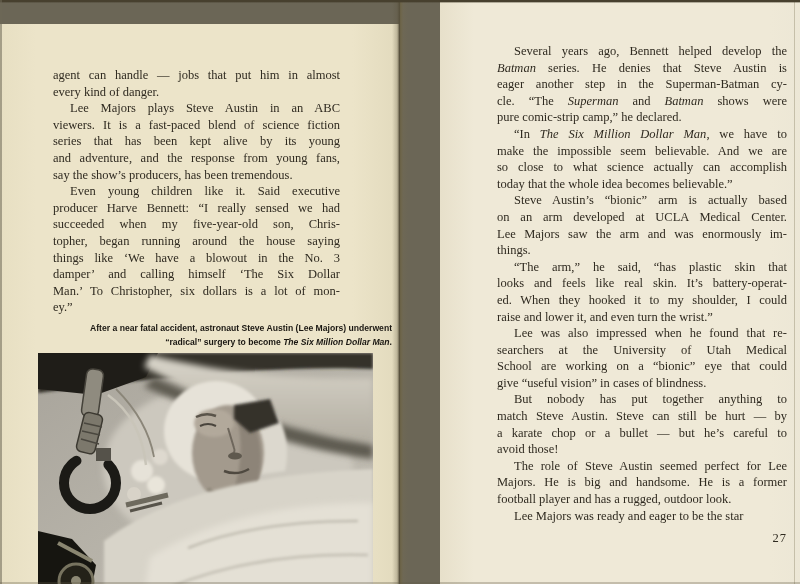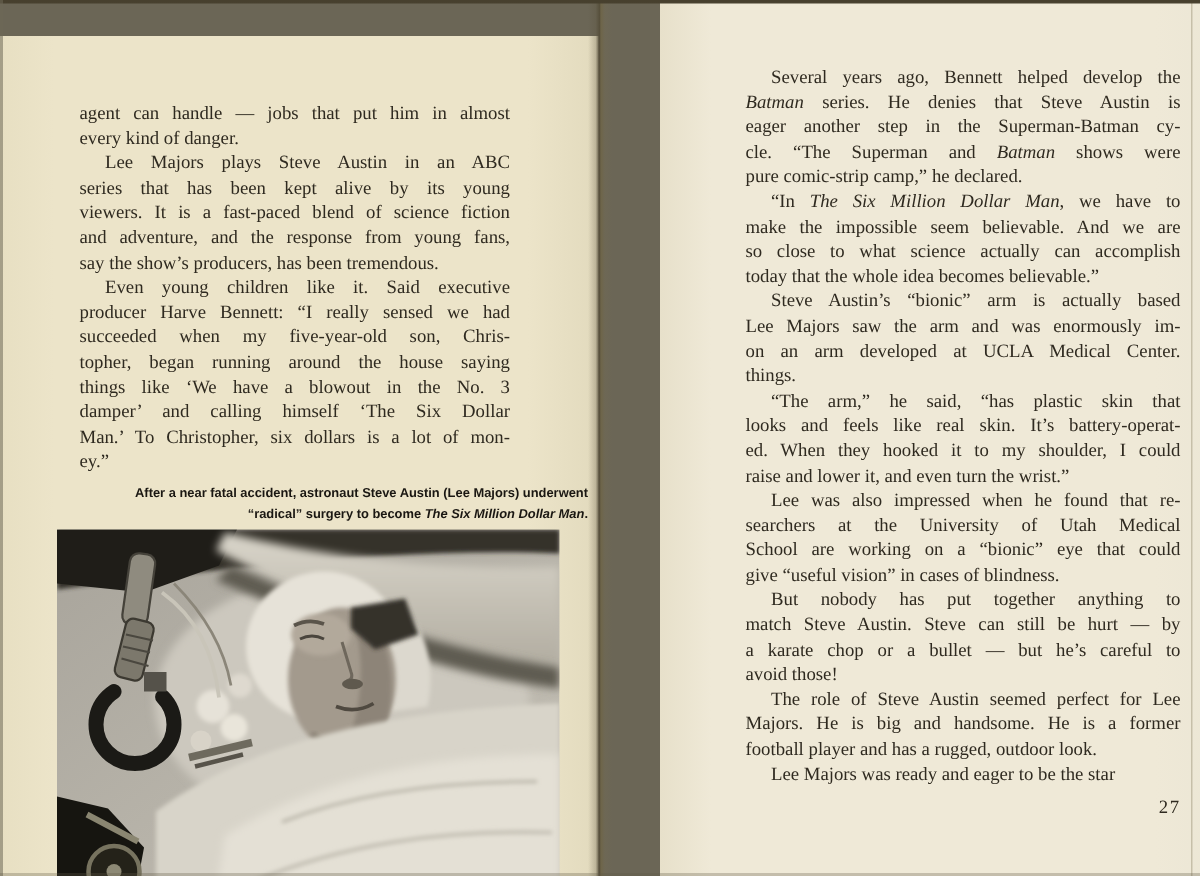--- a/index.html
+++ b/index.html
@@ -55,22 +55,22 @@
 <div class="spread">
 
   <div class="page page-left">
     <div class="body-text body-left" id="left-body">
         <div>
           <div class="bline"><span>agent can handle — jobs that put him in almost</span></div>
           <div class="bline last"><span>every kind of danger.</span></div>
         </div>
         <div>
           <div class="bline indent"><span>Lee Majors plays Steve Austin in an ABC</span></div>
+          <div class="bline"><span>viewers. It is a fast-paced blend of science fiction</span></div>
           <div class="bline"><span>series that has been kept alive by its young</span></div>
-          <div class="bline"><span>viewers. It is a fast-paced blend of science fiction</span></div>
           <div class="bline"><span>and adventure, and the response from young fans,</span></div>
           <div class="bline last"><span>say the show’s producers, has been tremendous.</span></div>
         </div>
         <div>
           <div class="bline indent"><span>Even young children like it. Said executive</span></div>
           <div class="bline"><span>producer Harve Bennett: “I really sensed we had</span></div>
           <div class="bline"><span>succeeded when my five-year-old son, Chris-</span></div>
           <div class="bline"><span>topher, began running around the house saying</span></div>
           <div class="bline"><span>things like ‘We have a blowout in the No. 3</span></div>
           <div class="bline"><span>damper’ and calling himself ‘The Six Dollar</span></div>
@@ -143,33 +143,33 @@
       <circle cx="38" cy="228" r="5" fill="#8d8975"></circle>
     </svg>
   </div>
 
   <div class="page page-right">
     <div class="body-text body-right" id="right-body">
         <div>
           <div class="bline indent"><span>Several years ago, Bennett helped develop the</span></div>
           <div class="bline"><span style="font-style: italic;">Batman</span><span> series. He denies that Steve Austin is</span></div>
           <div class="bline"><span>eager another step in the Superman-Batman cy-</span></div>
-          <div class="bline"><span>cle. “The </span><span style="">Superman</span><span> and </span><span style="font-style: italic;">Batman</span><span> shows were</span></div>
+          <div class="bline"><span>cle. “The </span><span style="font-style: italic;">Superman</span><span> and </span><span style="font-style: italic;">Batman</span><span> shows were</span></div>
           <div class="bline last"><span>pure comic-strip camp,” he declared.</span></div>
         </div>
         <div>
           <div class="bline indent"><span>“In </span><span style="font-style: italic;">The Six Million Dollar Man</span><span>, we have to</span></div>
           <div class="bline"><span>make the impossible seem believable. And we are</span></div>
           <div class="bline"><span>so close to what science actually can accomplish</span></div>
           <div class="bline last"><span>today that the whole idea becomes believable.”</span></div>
         </div>
         <div>
           <div class="bline indent"><span>Steve Austin’s “bionic” arm is actually based</span></div>
+          <div class="bline"><span>on an arm developed at UCLA Medical Center.</span></div>
           <div class="bline"><span>Lee Majors saw the arm and was enormously im-</span></div>
-          <div class="bline"><span>on an arm developed at UCLA Medical Center.</span></div>
           <div class="bline last"><span>things.</span></div>
         </div>
         <div>
           <div class="bline indent"><span>“The arm,” he said, “has plastic skin that</span></div>
           <div class="bline"><span>looks and feels like real skin. It’s battery-operat-</span></div>
           <div class="bline"><span>ed. When they hooked it to my shoulder, I could</span></div>
           <div class="bline last"><span>raise and lower it, and even turn the wrist.”</span></div>
         </div>
         <div>
           <div class="bline indent"><span>Lee was also impressed when he found that re-</span></div>

